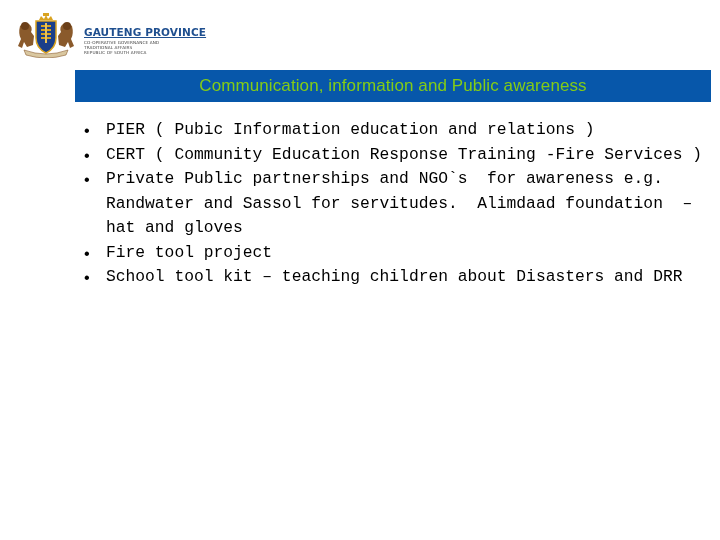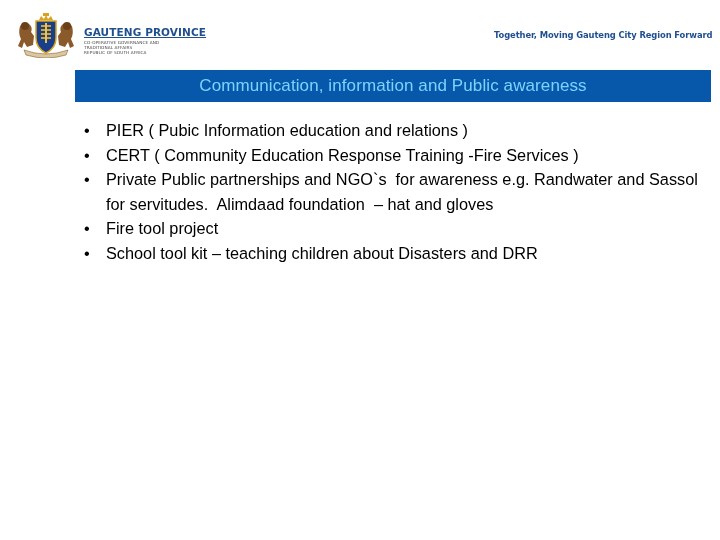--- a/index.html
+++ b/index.html
@@ -19,29 +19,29 @@
       margin-top: 2px; white-space: nowrap; letter-spacing: 0.1px;
     }
     .tagline {
       position: absolute; left: 494px; top: 30px;
       font-family: "DejaVu Sans", sans-serif; font-weight: bold; font-size: 8.4px;
       color: #1f4f8f; white-space: nowrap; letter-spacing: -0.1px;
     }
 
     .banner {
       position: absolute; left: 75px; top: 70px; width: 636px; height: 32px;
-      background: #0757aa; color: #7dd3fc;
+      background: #0757aa; color: #84cc16;
       display: flex; align-items: center; justify-content: center;
     }
     .banner-text { font-size: 17px; letter-spacing: 0.1px; white-space: nowrap; }
 
     .bullets { position: absolute; left: 84px; top: 118px; width: 630px; list-style: none; }
     .bullet-item { position: relative; padding-left: 22px; font-size: 16.3px; line-height: 24.5px; }
     .bullet-dot { position: absolute; left: 0; top: 0; width: 10px; text-align: left; }
-    .bullet-text { display: block; white-space: pre-wrap; }
+    .bullet-text { display: block; white-space: pre-wrap; font-family: Liberation Mono, monospace; }
   </style>
 </head>
 <body>
 
 <div class="header">
   <svg class="crest" viewBox="0 0 64 46">
 
     <rect x="29" y="1" width="6" height="3" fill="#d9a321"></rect>
     <path d="M25 8 L27 4 L30 7 L32 3 L34 7 L37 4 L39 8 Z" fill="#d9a321"></path>
 
@@ -61,21 +61,20 @@
     <path d="M10 38 Q32 46 54 38 L52 43 Q32 49 12 43 Z" fill="#d9c7a0" stroke="#8a5a2b" stroke-width="0.6"></path>
   </svg>
   <div class="brand">
     <div class="brand-title">GAUTENG PROVINCE</div>
     <div class="brand-sub">
       <div>CO-OPERATIVE GOVERNANCE AND</div>
       <div>TRADITIONAL AFFAIRS</div>
       <div>REPUBLIC OF SOUTH AFRICA</div>
     </div>
   </div>
-  <div class="tagline">Together, Moving Gauteng City Region Forward</div>
 </div>
 
 <div class="banner">
   <span class="banner-text">Communication, information and Public awareness</span>
 </div>
 
 <ul class="bullets">
   <li class="bullet-item">
     <span class="bullet-dot">•</span>
     <span class="bullet-text">PIER ( Pubic Information education and relations )</span>

